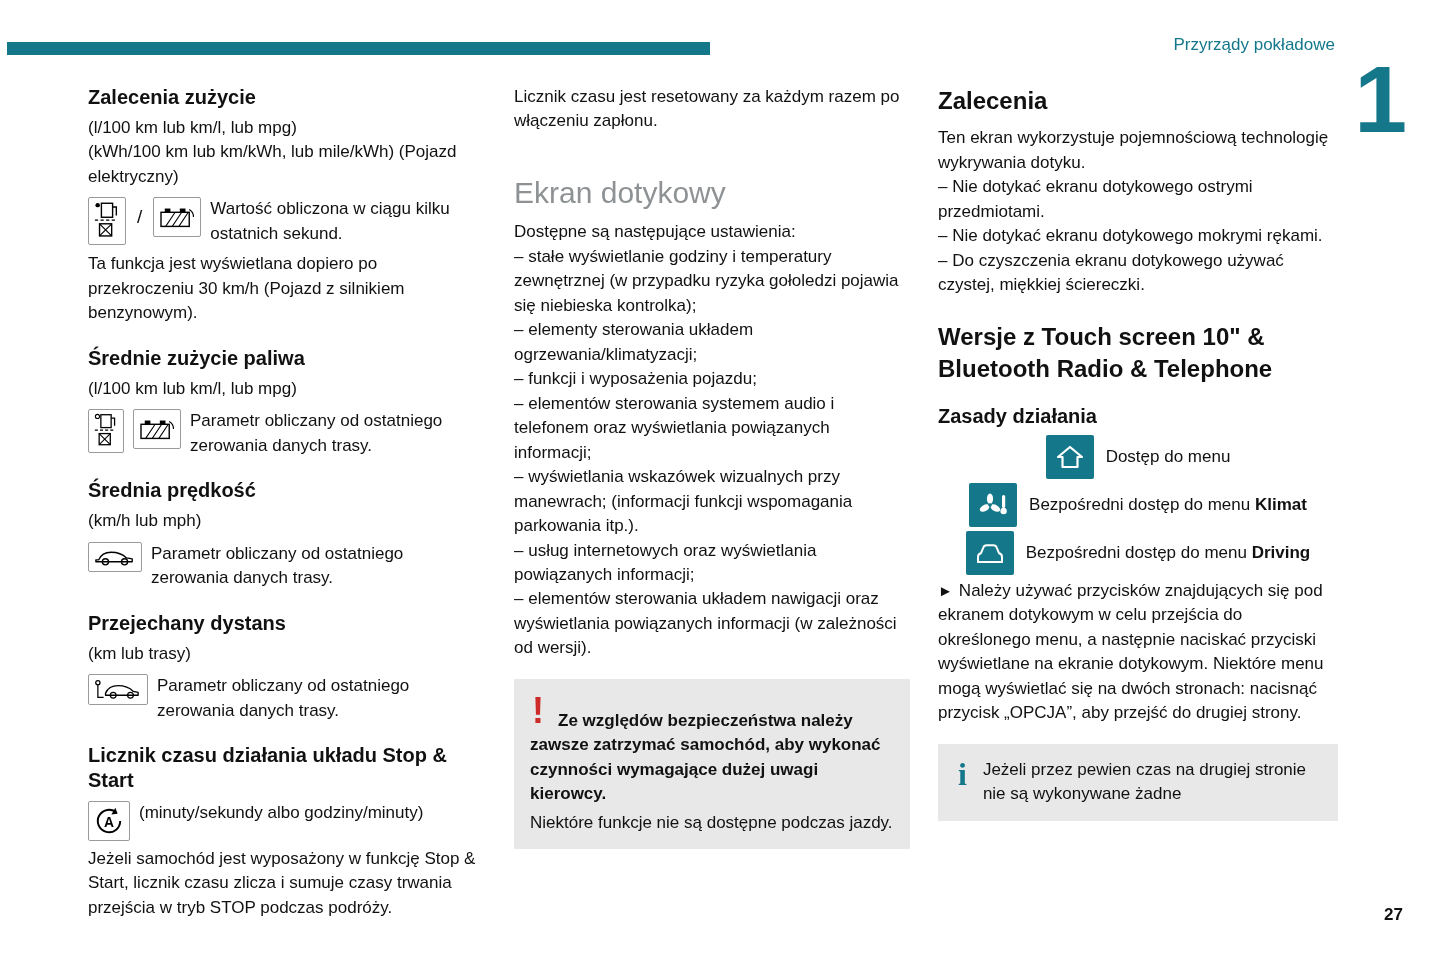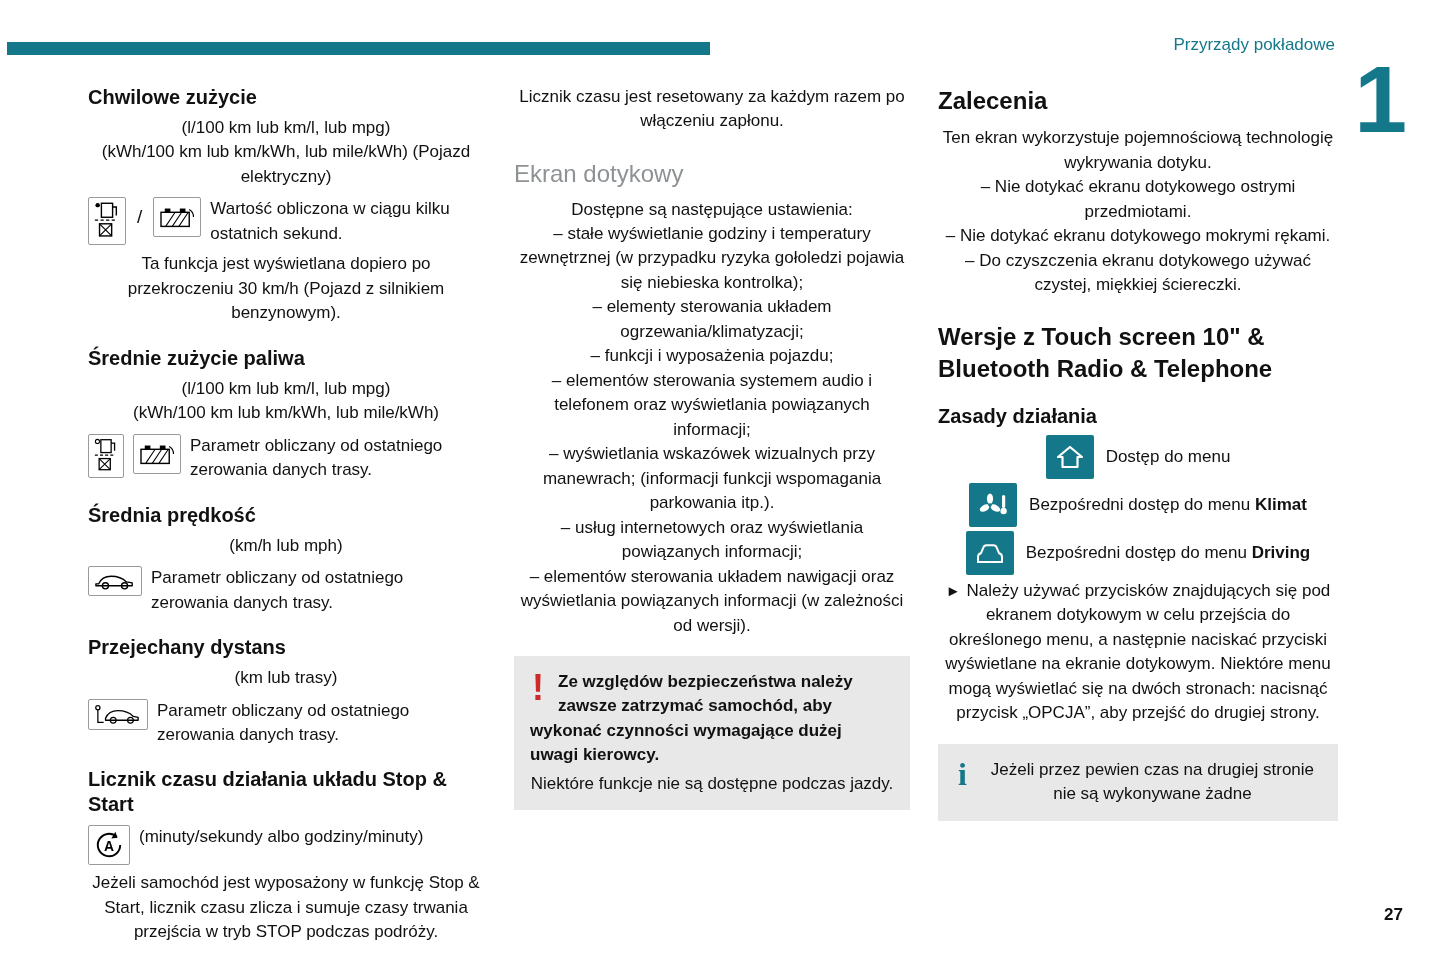--- a/index.html
+++ b/index.html
@@ -20,23 +20,23 @@
   .chapter-number{position:absolute;top:52px;right:38px;color:var(--teal);font-size:95px;font-weight:bold;line-height:1;}
   .pagenum{position:absolute;top:905px;right:42px;font-size:17px;font-weight:bold;}
 
   .col{position:absolute;top:85px;font-size:17px;line-height:1.44;}
   .col > :first-child{margin-top:0;}
   .col1{left:88px;width:396px;}
   .col2{left:514px;width:396px;}
   .col3{left:938px;width:400px;}
 
   h3.sec{font-size:20px;font-weight:bold;margin:20px 0 6px;line-height:1.25;}
-  h1.grayhead{font-size:24px;font-weight:400;color:var(--gray-head);margin:26px 0 10px;line-height:1.15;}
+  h1.grayhead{font-size:30px;font-weight:400;color:var(--gray-head);margin:42px 0 10px;line-height:1.15;}
   h2.bighead{font-size:24px;font-weight:bold;margin:24px 0 10px;line-height:1.3;}
-  p.body{margin:0;text-align:center;}
+  p.body{margin:0;}
 
   .iconrow{display:flex;align-items:flex-start;gap:9px;margin:8px 0 6px;}
   .iconrow .txt{flex:1;margin:0;}
   .pict{
     display:inline-flex;align-items:center;justify-content:center;
     border:1px solid #9a9a9a;border-radius:2px;background:#fff;padding:3px 4px;flex:0 0 auto;
   }
   .slash{font-size:19px;margin:6px 2px 0;}
 
   .menu-row{display:flex;align-items:center;margin:4px 0;justify-content:center;}
@@ -48,35 +48,35 @@
 
   .graybox{background:var(--box-gray);padding:14px 16px;margin-top:18px;overflow:hidden;}
   .warn-mark{
     float:left;color:var(--warn-red);font-size:36px;font-weight:bold;line-height:.85;
     margin:3px 14px 4px 2px;
   }
   .info-mark{
     float:left;color:var(--teal);font-size:32px;font-weight:bold;line-height:.9;
     margin:2px 16px 4px 4px;font-family:"Liberation Serif",serif;
   }
-  .graybox .bold{font-weight:bold;margin:0 0 4px;}
+  .graybox .bold{font-weight:bold;margin:16px 0 4px;}
   .pointer{font-size:15px;margin-right:6px;}
   .arrow-para{margin-top:14px;}
   strong{font-weight:bold;}
 </style>
 </head>
 <body>
 
 <div class="topbar"></div>
 <div class="header-label">Przyrządy pokładowe</div>
 <div class="chapter-number">1</div>
 
 <div class="col col1">
 
-  <h3 class="sec">Chwilowe zużycie</h3>
+  <h3 class="sec">Zalecenia zużycie</h3>
   <p class="body">(l/100 km lub km/l, lub mpg)</p>
   <p class="body">(kWh/100 km lub km/kWh, lub mile/kWh) (Pojazd elektryczny)</p>
   <div class="iconrow">
     <span class="pict">
       <svg width="28" height="40" viewBox="0 0 30 42">
         <circle cx="5" cy="4" r="2.4" fill="#000"></circle>
         <rect x="9" y="2" width="12" height="15" fill="none" stroke="#000" stroke-width="1.5"></rect>
         <path d="M21 6 h4 v9" fill="none" stroke="#000" stroke-width="1.5"></path>
         <path d="M2 20 h24" stroke="#000" stroke-width="1.3" stroke-dasharray="3.5 2.5" fill="none"></path>
         <rect x="7" y="24" width="13" height="13" fill="none" stroke="#000" stroke-width="1.5"></rect>
@@ -92,21 +92,20 @@
         <path d="M8 27 L18 12 M15 27 L25 12 M22 27 L32 12" stroke="#000" stroke-width="1.1" fill="none"></path>
         <path d="M33 9 a9 9 0 0 1 4.5 8" fill="none" stroke="#000" stroke-width="1.2"></path>
       </svg>
     </span>
     <p class="txt">Wartość obliczona w ciągu kilku ostatnich sekund.</p>
   </div>
   <p class="body">Ta funkcja jest wyświetlana dopiero po przekroczeniu 30 km/h (Pojazd z silnikiem benzynowym).</p>
 
   <h3 class="sec">Średnie zużycie paliwa</h3>
   <p class="body">(l/100 km lub km/l, lub mpg)</p>
-  <p class="body">(kWh/100 km lub km/kWh, lub mile/kWh)</p>
   <div class="iconrow">
     <span class="pict">
       <svg width="26" height="36" viewBox="0 0 30 42">
         <circle cx="5" cy="4" r="2.4" fill="none" stroke="#000" stroke-width="1.2"></circle>
         <rect x="9" y="2" width="12" height="15" fill="none" stroke="#000" stroke-width="1.5"></rect>
         <path d="M21 6 h4 v9" fill="none" stroke="#000" stroke-width="1.5"></path>
         <path d="M2 20 h24" stroke="#000" stroke-width="1.3" stroke-dasharray="3.5 2.5" fill="none"></path>
         <rect x="7" y="24" width="13" height="13" fill="none" stroke="#000" stroke-width="1.5"></rect>
         <path d="M7 24 l13 13 M20 24 l-13 13" stroke="#000" stroke-width="1.2" fill="none"></path>
       </svg>

